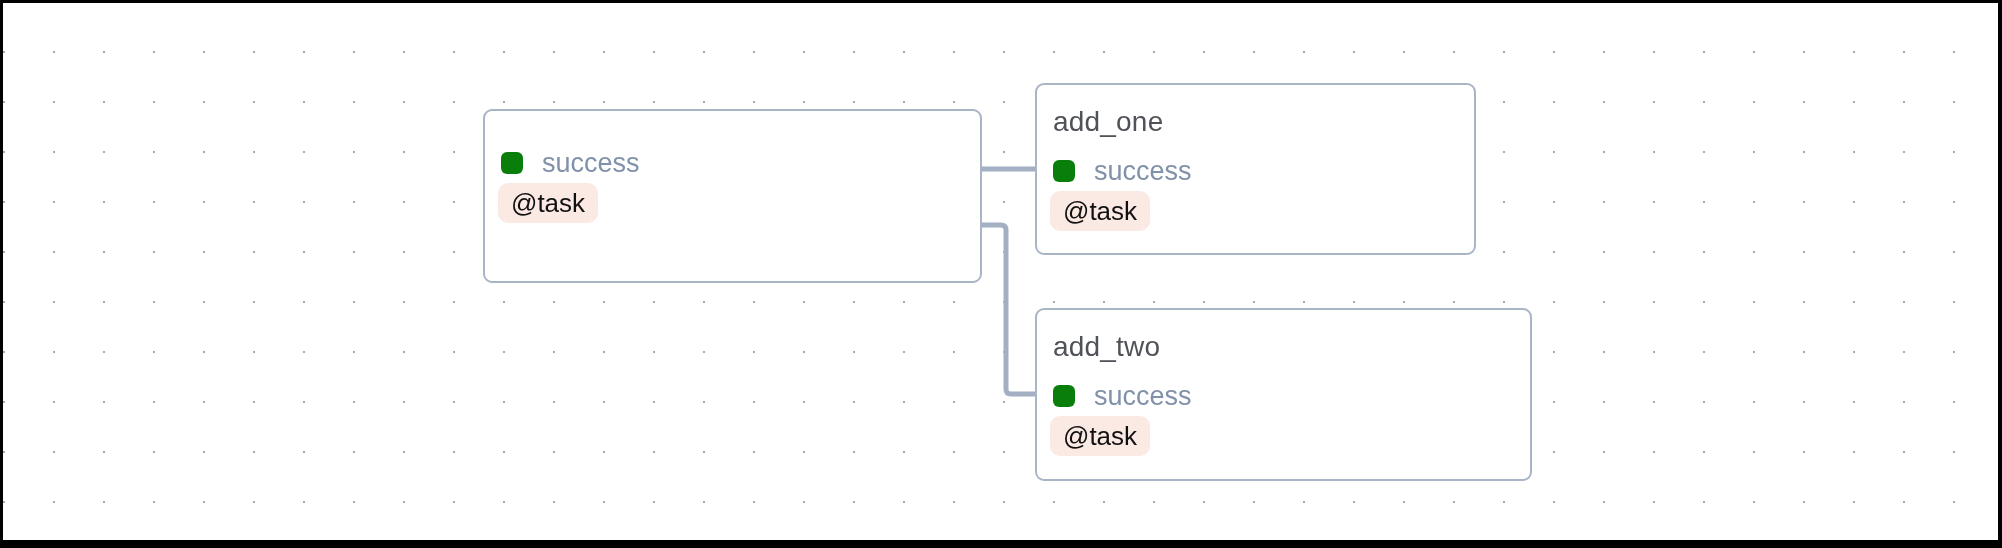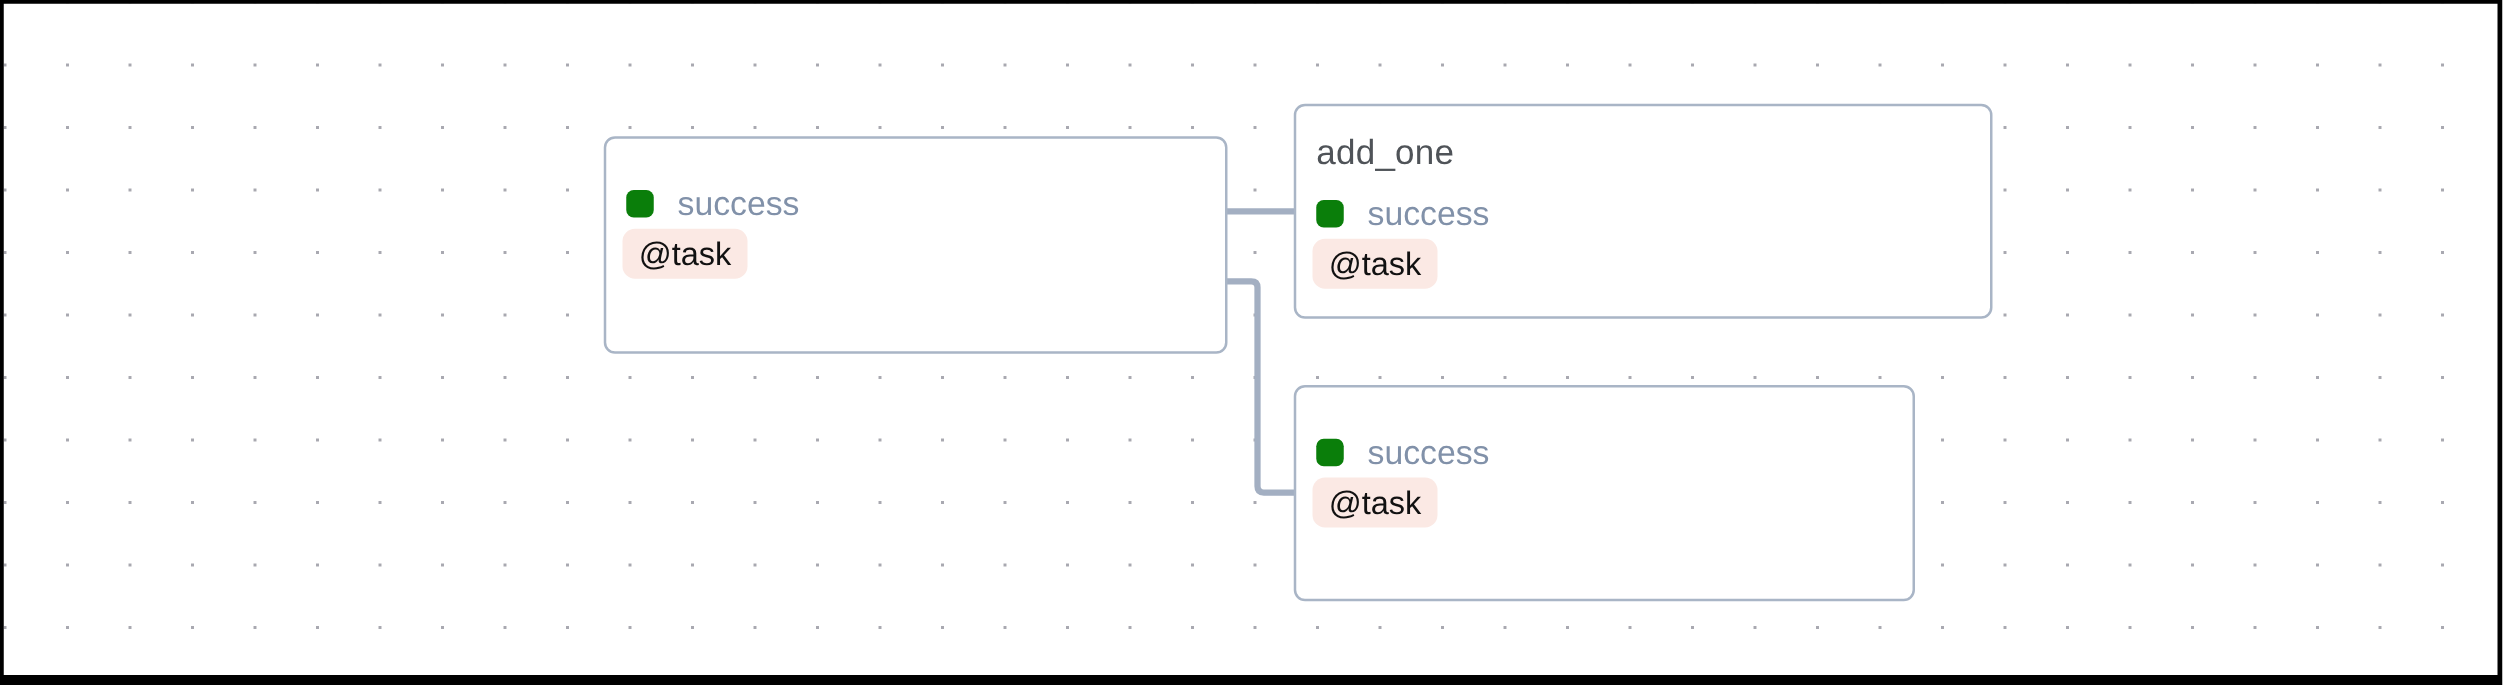--- a/index.html
+++ b/index.html
@@ -42,21 +42,21 @@
 
   .node {
     position: absolute;
     box-sizing: border-box;
     background: #ffffff;
     border: 2px solid #a9b5c6;
     border-radius: 9px;
     padding: 20px 16px 0 16px;
   }
   .node-get-num { left: 480px; top: 106px; width: 499px; height: 174px; }
-  .node-add-one { left: 1032px; top: 80px;  width: 559px; height: 172px; }
+  .node-add-one { left: 1032px; top: 80px;  width: 441px; height: 172px; }
   .node-add-two { left: 1032px; top: 305px; width: 497px; height: 173px; }
 
   .node-title {
     font-size: 28px;
     line-height: 34px;
     color: #4f5358;
     letter-spacing: 0.2px;
     white-space: nowrap;
   }
 
@@ -116,20 +116,21 @@
   <div class="node node-add-one">
     <div class="node-title">add_one</div>
     <div class="status-row">
       <span class="status-square"></span>
       <span class="status-label">success</span>
     </div>
     <span class="task-badge">@task</span>
   </div>
 
   <div class="node node-add-two">
+    <div class="node-title">add_two</div>
     <div class="status-row">
       <span class="status-square"></span>
       <span class="status-label">success</span>
     </div>
     <span class="task-badge">@task</span>
   </div>
 
 </div>
 
 </body></html>

